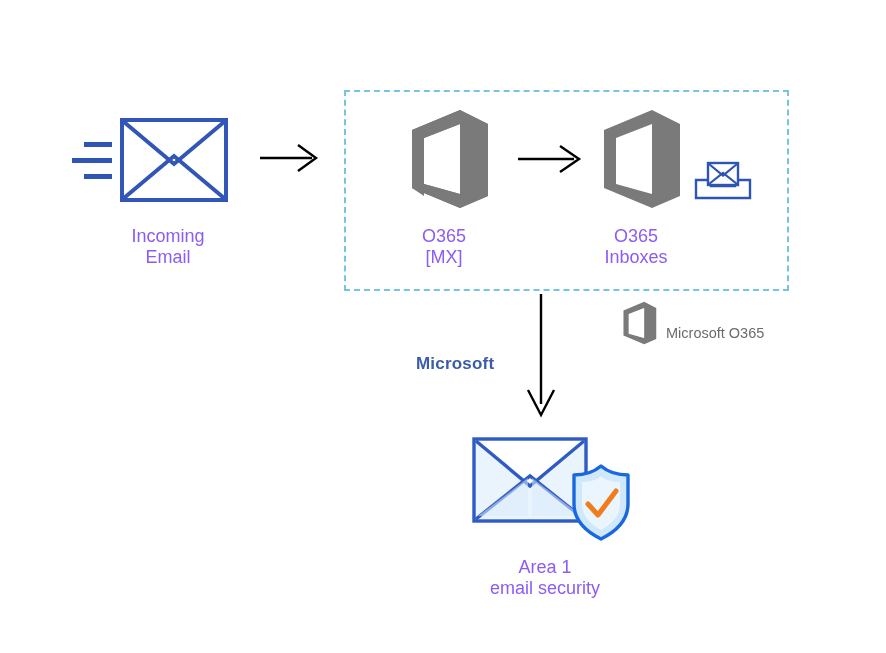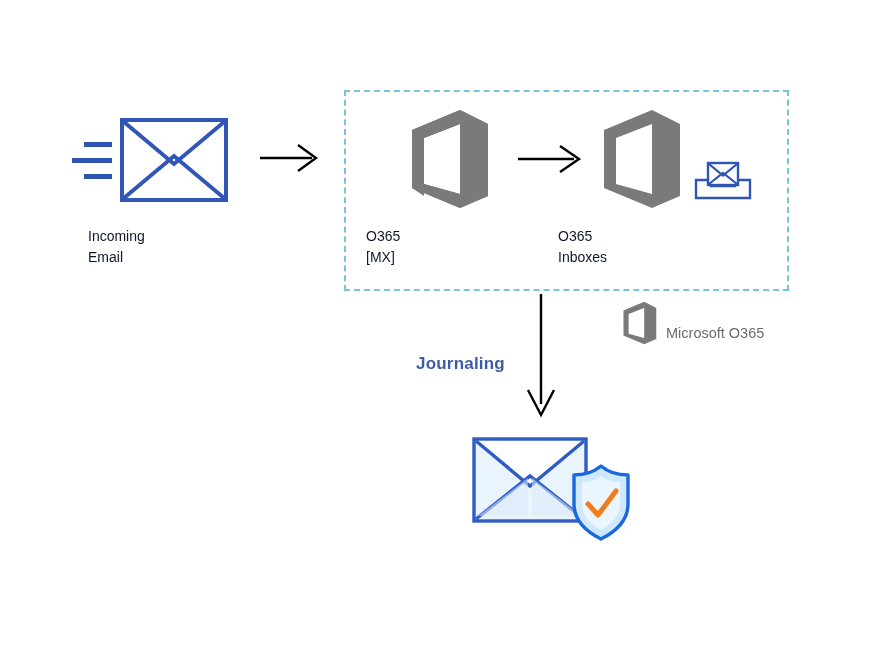--- a/index.html
+++ b/index.html
@@ -27,22 +27,23 @@
     top: 90px;
     width: 445px;
     height: 201px;
     border: 2px dashed #76c5dc;
     box-sizing: border-box;
     background: transparent;
   }
 
   
   .node-label {
-    color: #0f172a;
-    font-size: 14px;
+    text-align: center;
+    color: #8b5cf6;
+    font-size: 18px;
     line-height: 21px;
     font-family: "Liberation Sans", sans-serif;
     white-space: pre;
     font-weight: 400;
   }
   .label-incoming { left: 88px;  top: 226px; width: 160px; }
   .label-mx       { left: 366px; top: 226px; width: 156px; }
   .label-inboxes  { left: 558px; top: 226px; width: 156px; }
   .label-area1    { left: 455px; top: 557px; width: 180px; }
 
@@ -160,21 +161,21 @@
 
   <div class="abs legend-label">Microsoft O365</div>
 
   <div class="abs" style="left:524px; top:292px;">
     <svg width="34" height="128" viewBox="0 0 34 128" aria-hidden="true">
       <line x1="17" y1="2" x2="17" y2="112" stroke="#000000" stroke-width="2.4"></line>
       <path d="M4 98 L17 123 L30 98" fill="none" stroke="#000000" stroke-width="2.4"></path>
     </svg>
   </div>
 
-  <div class="abs journaling-label">Journaling</div>
+  <div class="abs journaling-label">Microsoft</div>
 
   <div class="abs" style="left:470px; top:434px;">
     <svg width="160" height="110" viewBox="0 0 160 110" aria-hidden="true">
 
       <rect x="4" y="5" width="112" height="82" fill="#eaf4fd" stroke="#2f5bc4" stroke-width="3.4"></rect>
 
       <path d="M6 7 L60 52 L114 7 Z" fill="#ffffff"></path>
       <path d="M6 7 L60 52 L114 7" fill="none" stroke="#2f5bc4" stroke-width="3.4" stroke-linejoin="miter"></path>
 
       <path d="M6 85 L60 42 L114 85" fill="none" stroke="#2f5bc4" stroke-width="3.4" stroke-linejoin="miter"></path>
@@ -195,14 +196,16 @@
                C 135 46 143 48 150 48
                L150 70
                C 150 83 140 91 131 96
                C 122 91 112 83 112 70
                Z" fill="#eaf5fe" stroke="none"></path>
 
       <path d="M118 70 L128 81 L146 57" fill="none" stroke="#f07c1e" stroke-width="5" stroke-linecap="round" stroke-linejoin="round"></path>
     </svg>
   </div>
 
+  <div class="abs node-label label-area1">Area 1
+email security</div>
 
 </div>
 
 </body></html>

